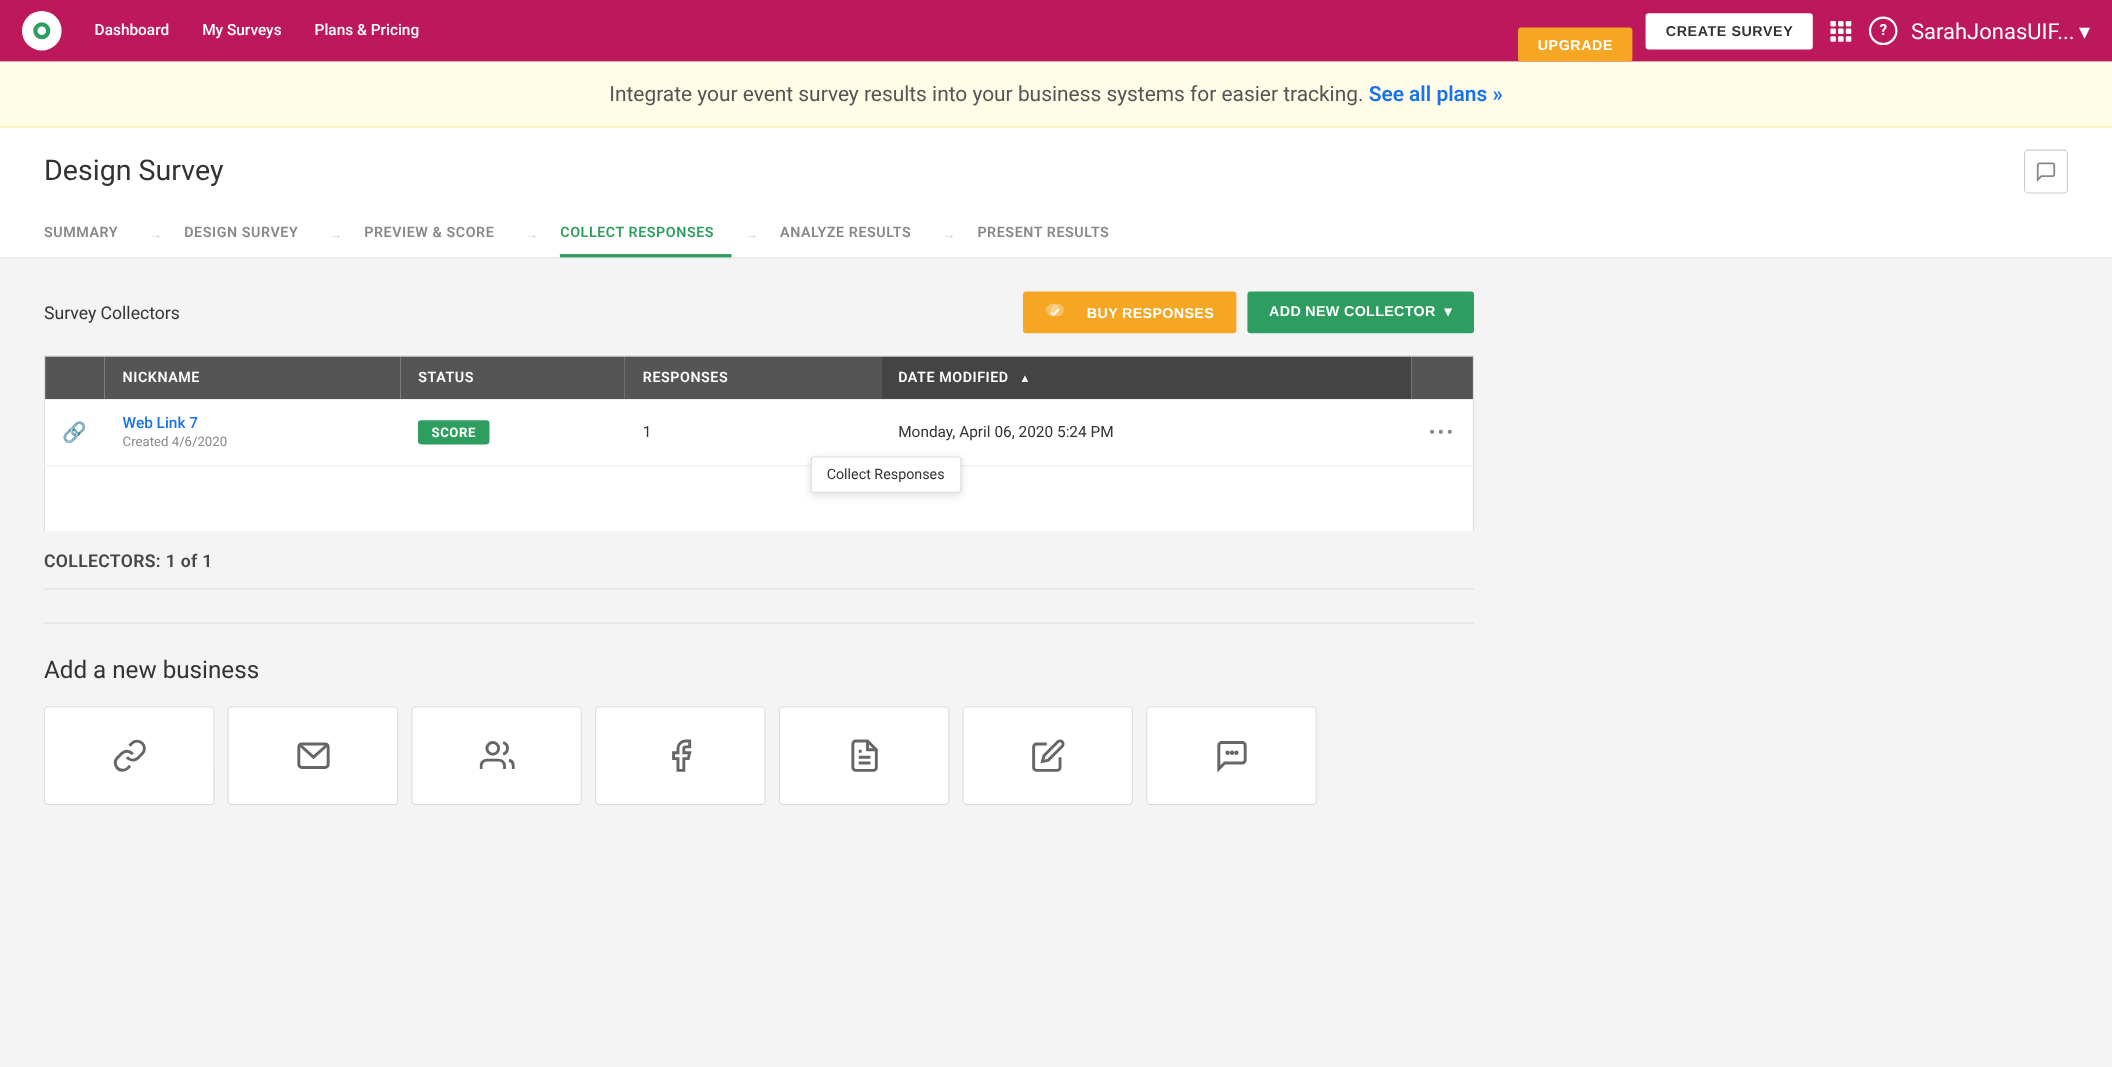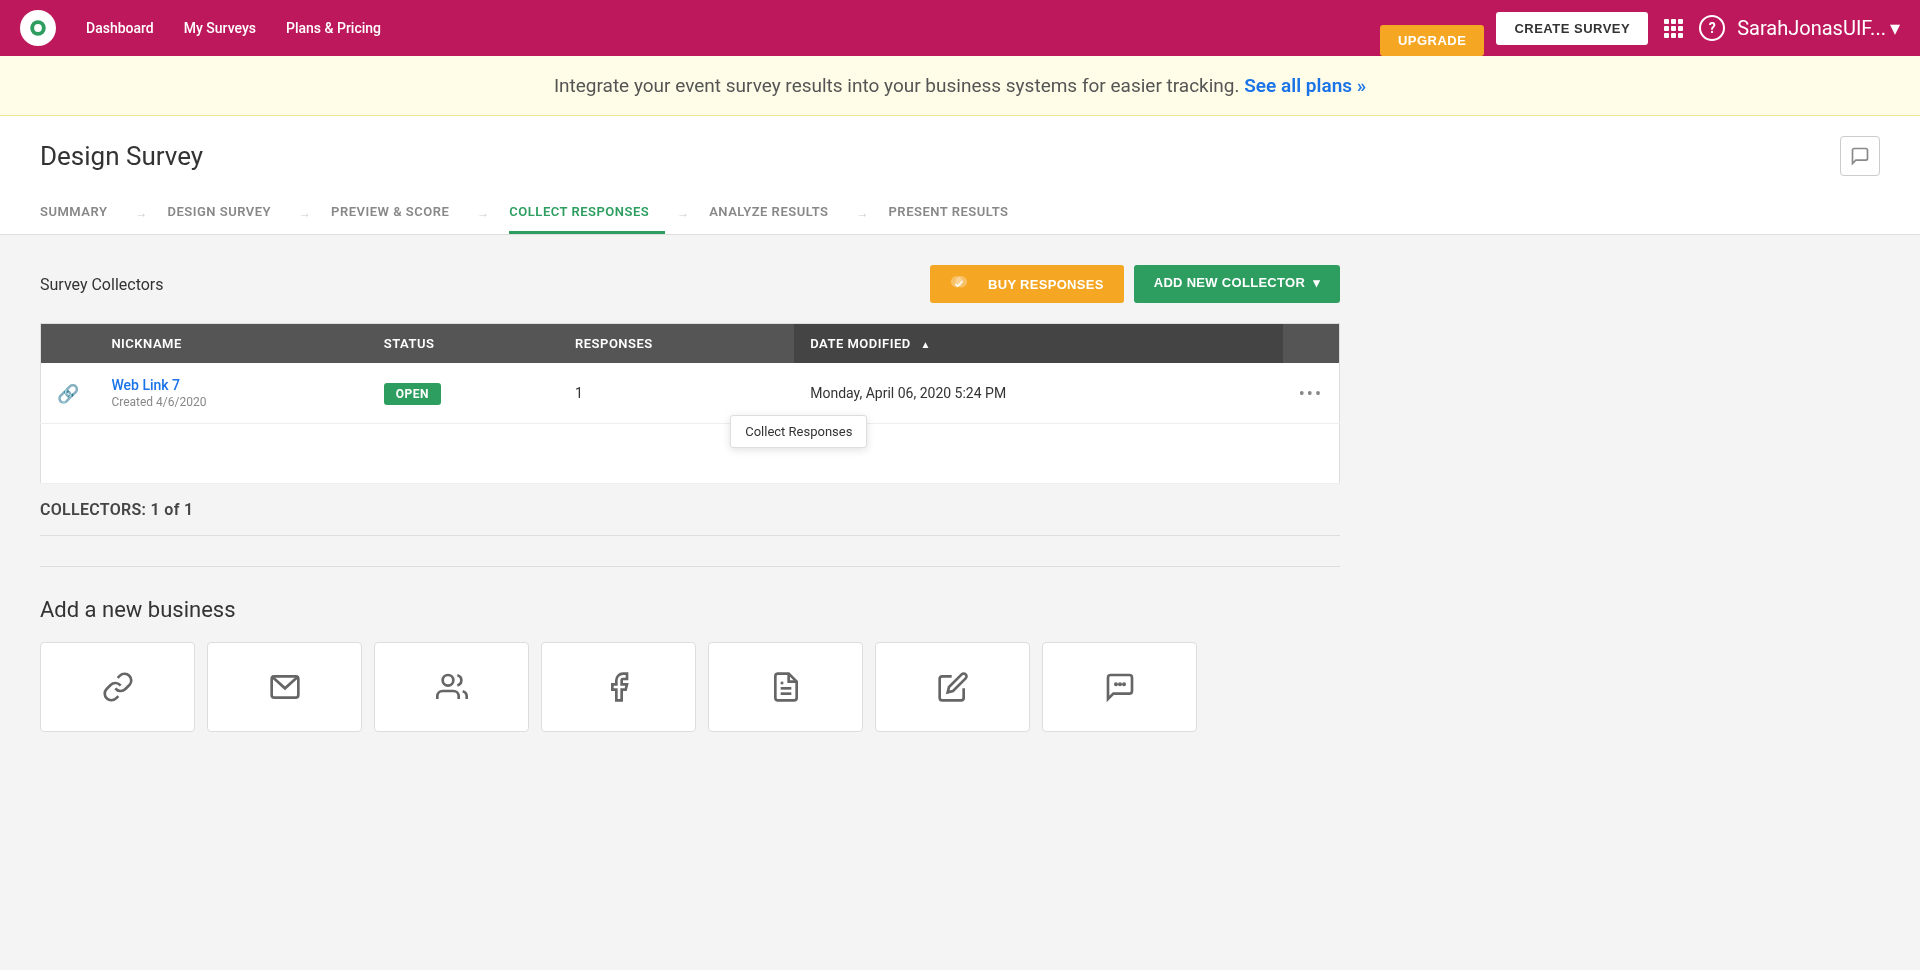--- a/index.html
+++ b/index.html
@@ -451,21 +451,21 @@
     <tbody>
       <tr class="table-row">
         <td>
           <span class="link-icon">🔗</span>
         </td>
         <td>
           <a class="collector-name-link" href="#">Web Link 7</a>
           <span class="collector-created">Created 4/6/2020</span>
         </td>
         <td>
-          <span class="badge-open">OPEN</span>
+          <span class="badge-open">SCORE</span>
         </td>
         <td>
           <span>1</span>
         </td>
         <td>
           <div class="tooltip-container">
             <span>Monday, April 06, 2020 5:24 PM</span>
             <div class="tooltip-box">Collect Responses</div>
           </div>
         </td>

